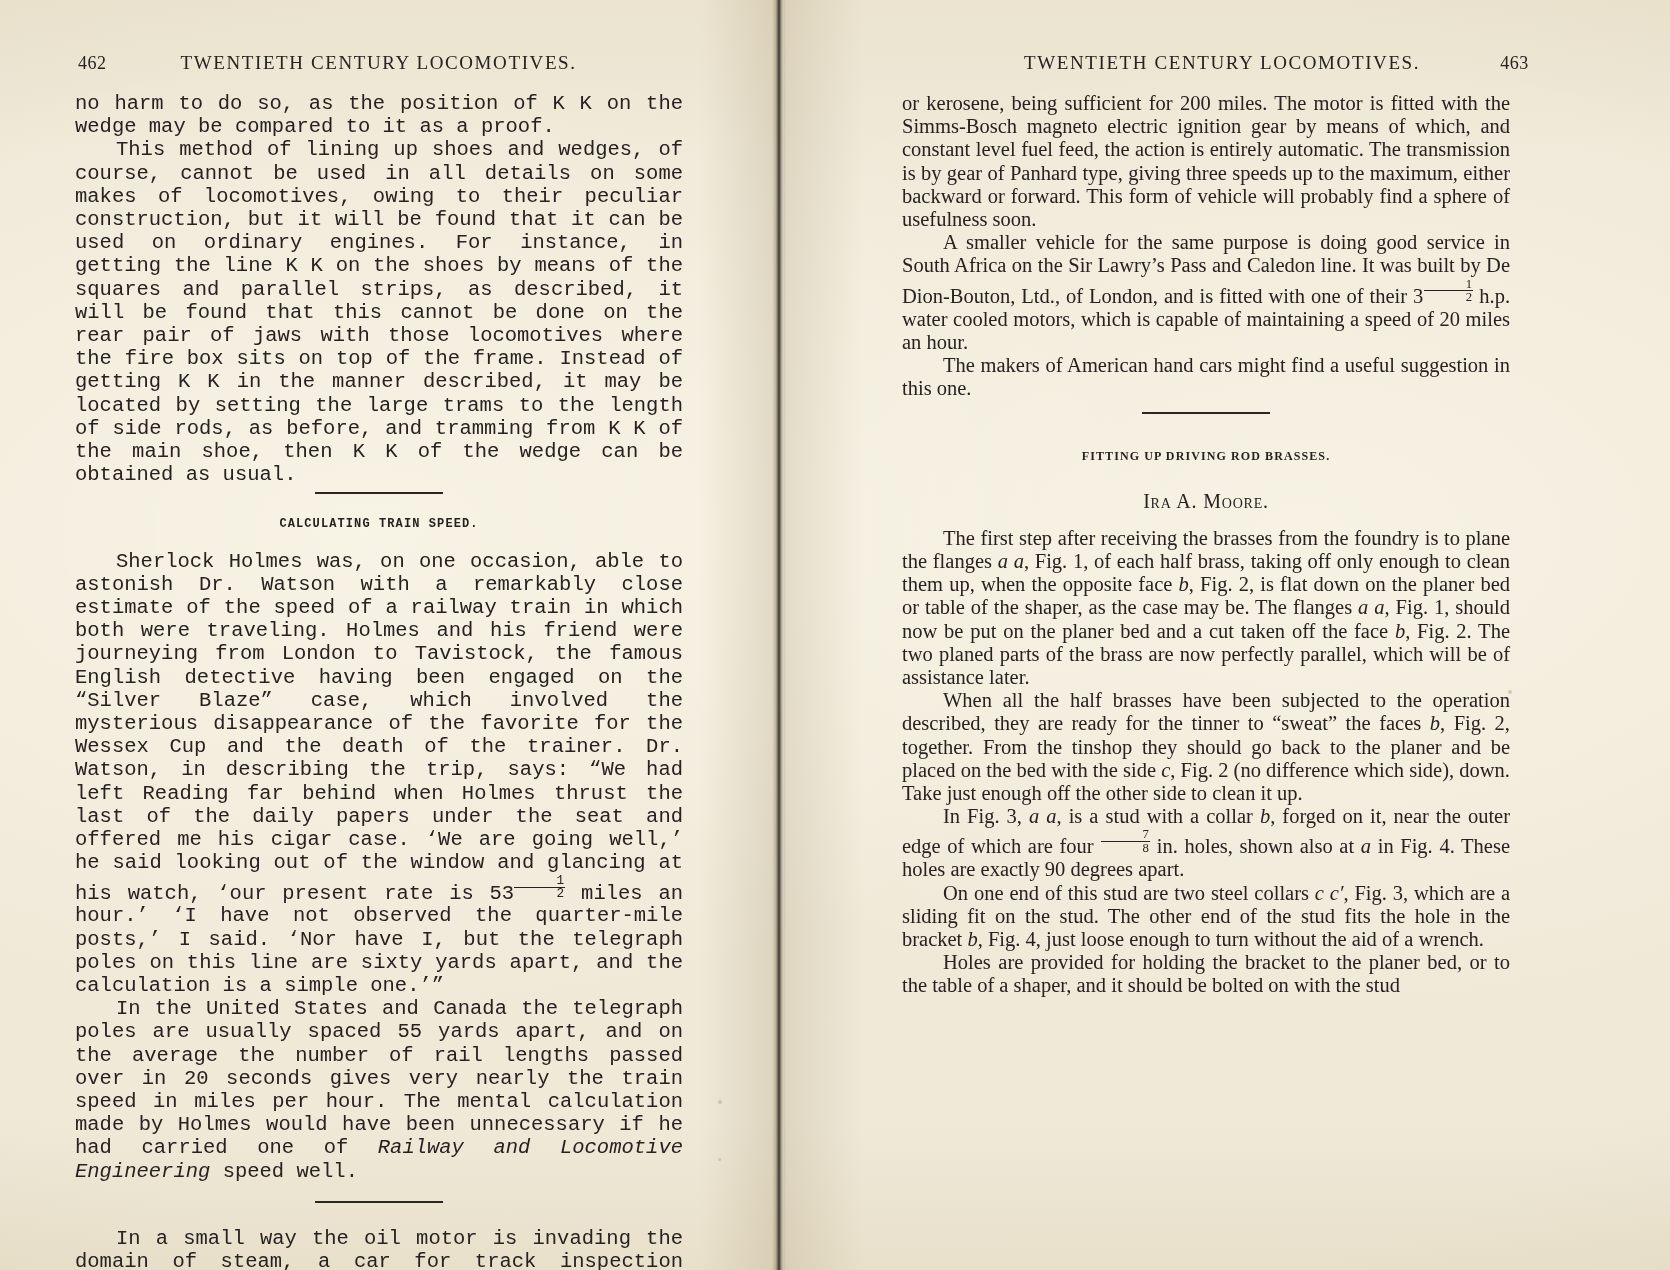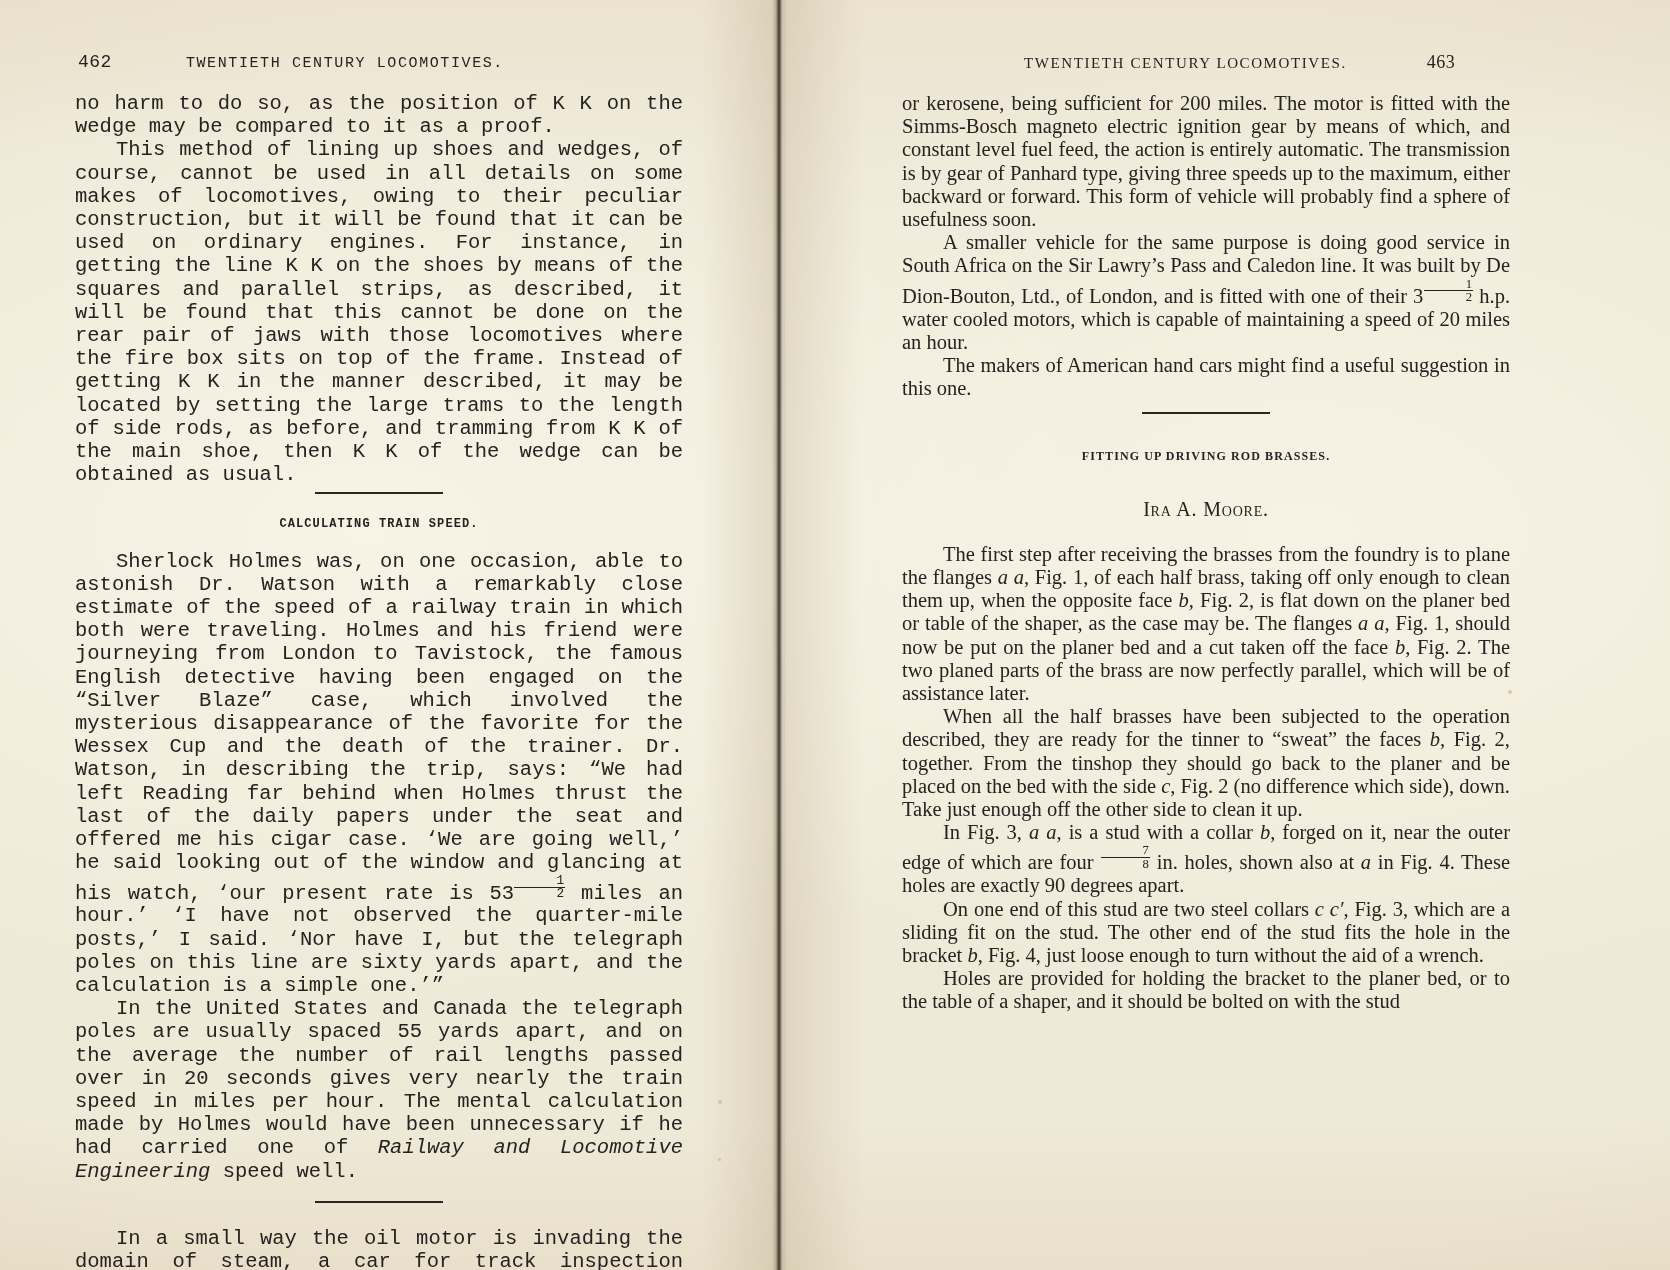--- a/index.html
+++ b/index.html
@@ -69,29 +69,29 @@
   .running-head {
     position: absolute;
     top: 52px;
     height: 26px;
     display: flex;
     align-items: baseline;
     font-size: 19px;
     letter-spacing: 1.1px;
     white-space: nowrap;
   }
-  #left-head  { left: 78px; width: 608px; font-family: Liberation Mono, monospace; }
+  #left-head  { left: 78px; width: 608px; }
 
   .folio {
     font-size: 18px;
     letter-spacing: 0.5px;
     font-variant-numeric: oldstyle-nums;
   }
   .head-title {
-    font-size: 15px;
+    font-size: 19px;
     letter-spacing: 1.6px;
   }
 
   .column {
     position: absolute;
     font-size: 20.5px;
     line-height: 23.2px;
     text-align: justify;
     text-justify: inter-word;
     hyphens: none;
@@ -107,21 +107,21 @@
 
   .section-head {
     margin: 7px;
     text-align: center;
     font-weight: bold;
     font-size: 12px;
     letter-spacing: 1.1px;
     text-indent: 0;
   }
   .byline {
-    margin: 16px;
+    margin: 8px;
     text-align: center;
     font-size: 20px;
     letter-spacing: 0.8px;
     text-indent: 0;
     font-variant: small-caps;
   }
 
   .rule {
     width: 128px;
     height: 0;

